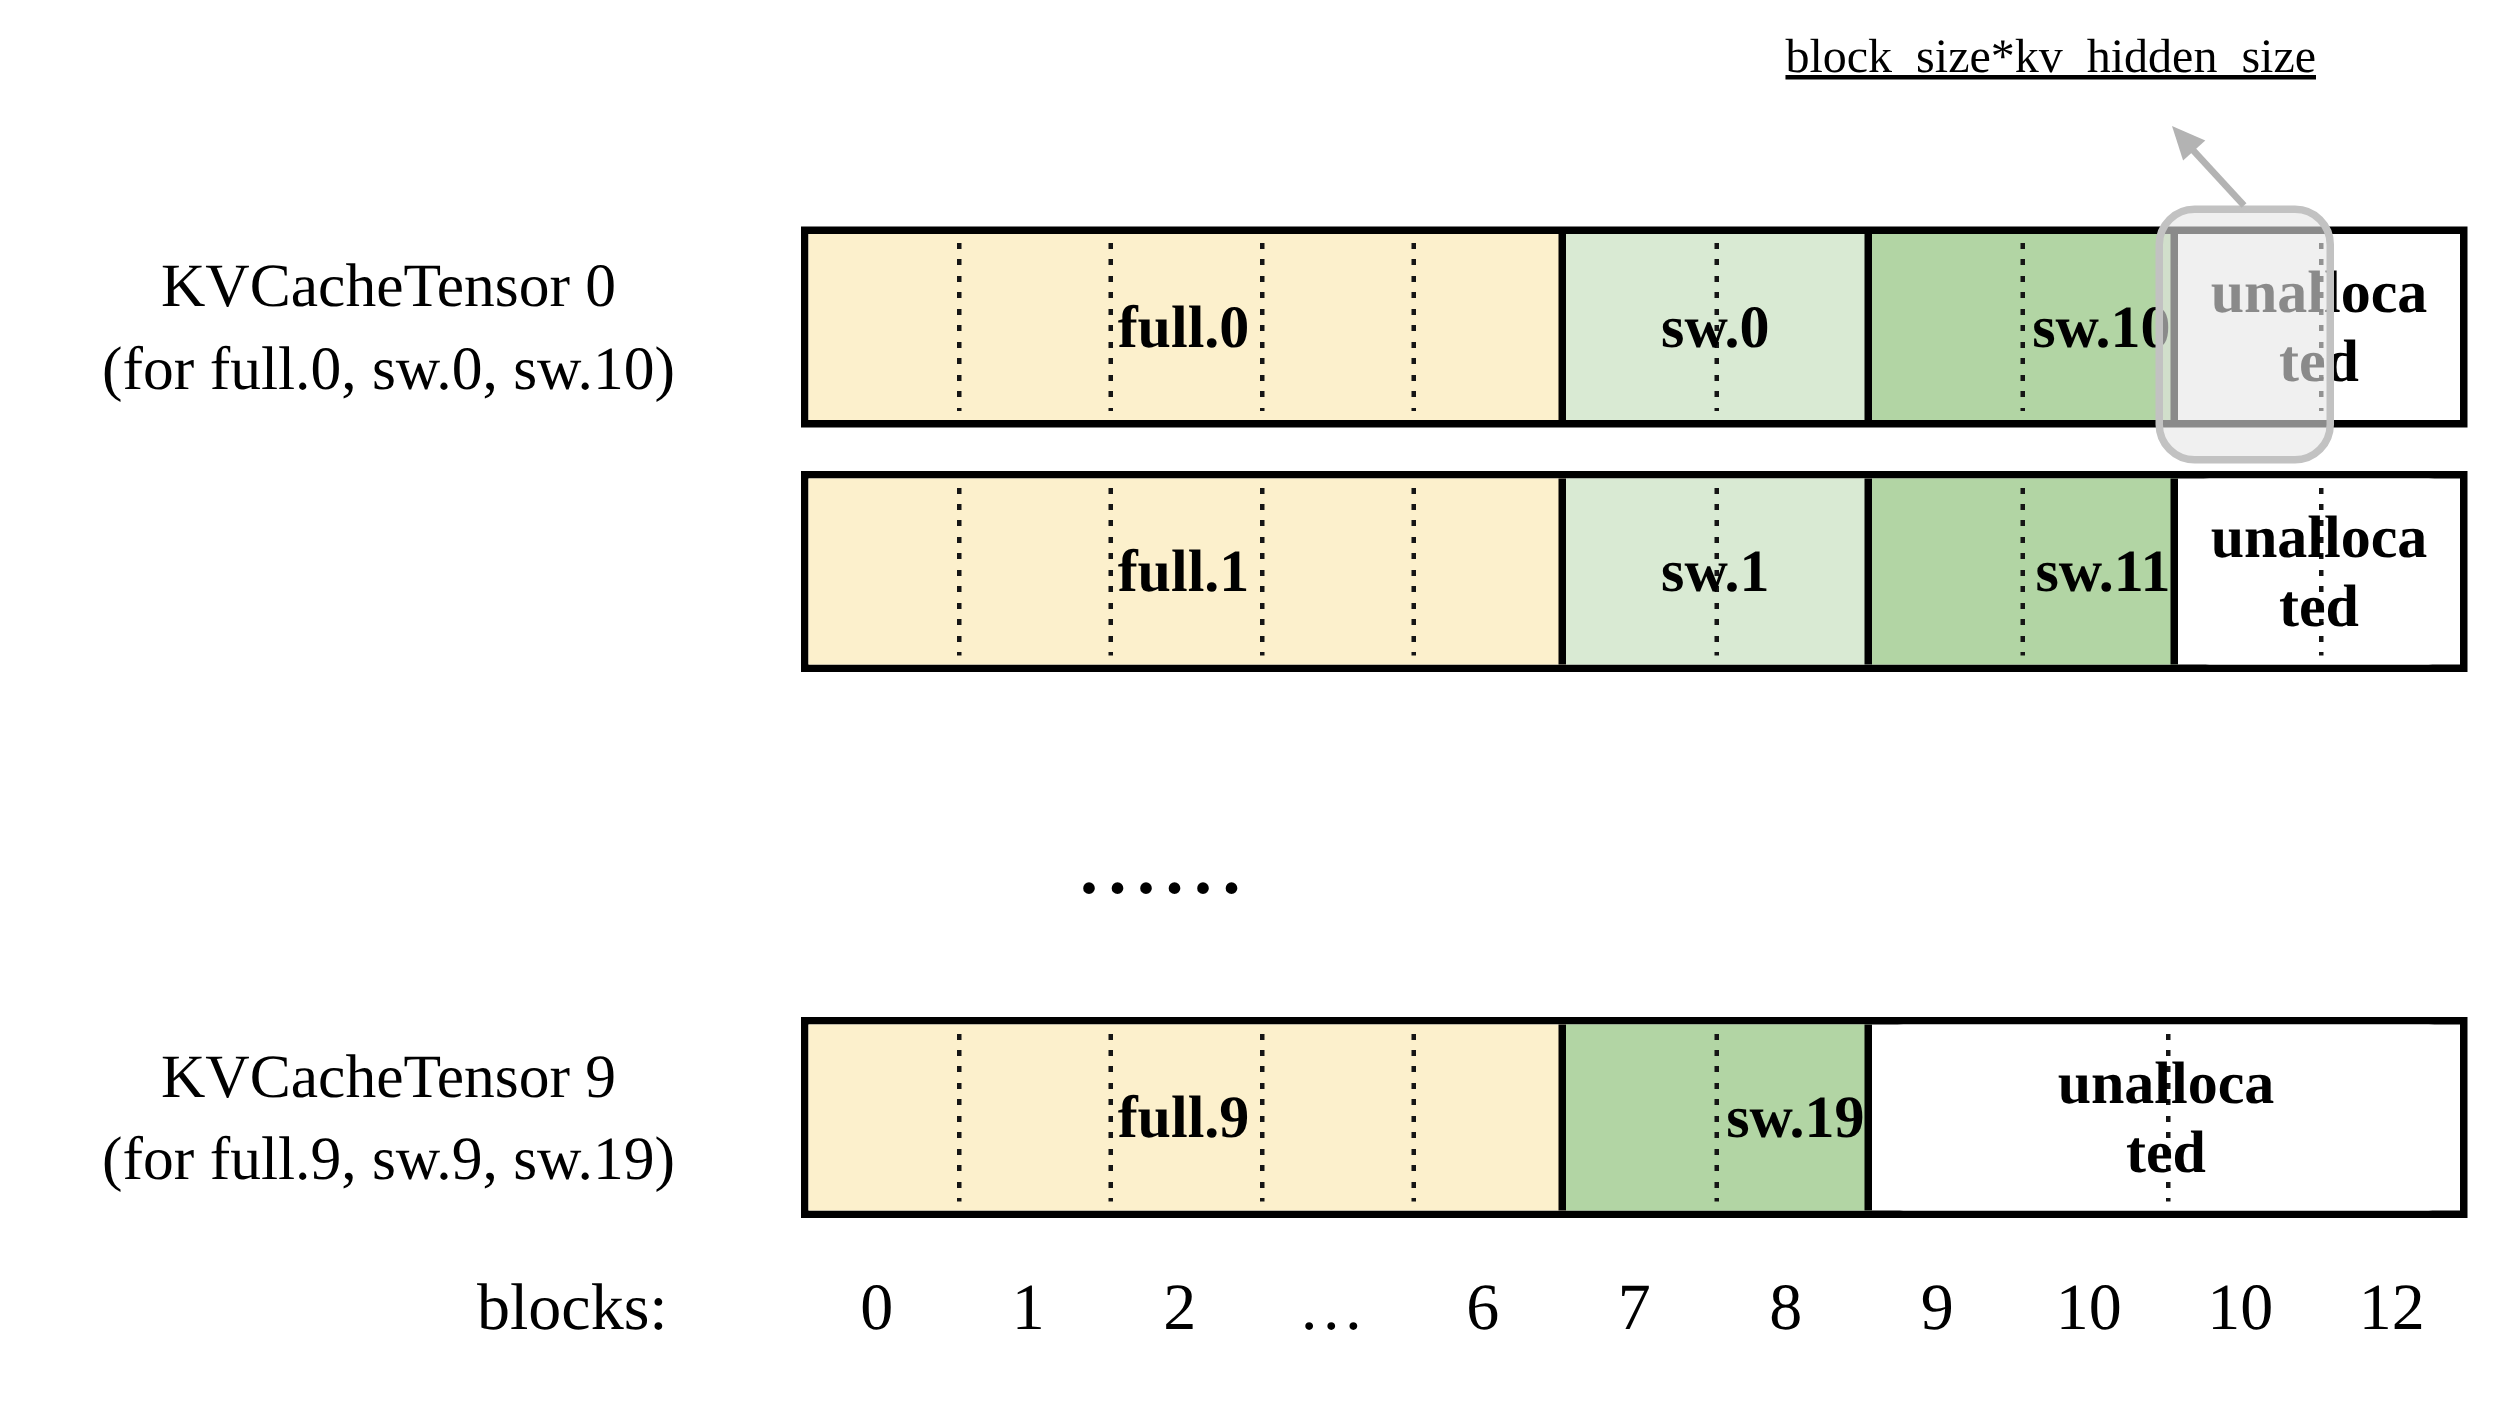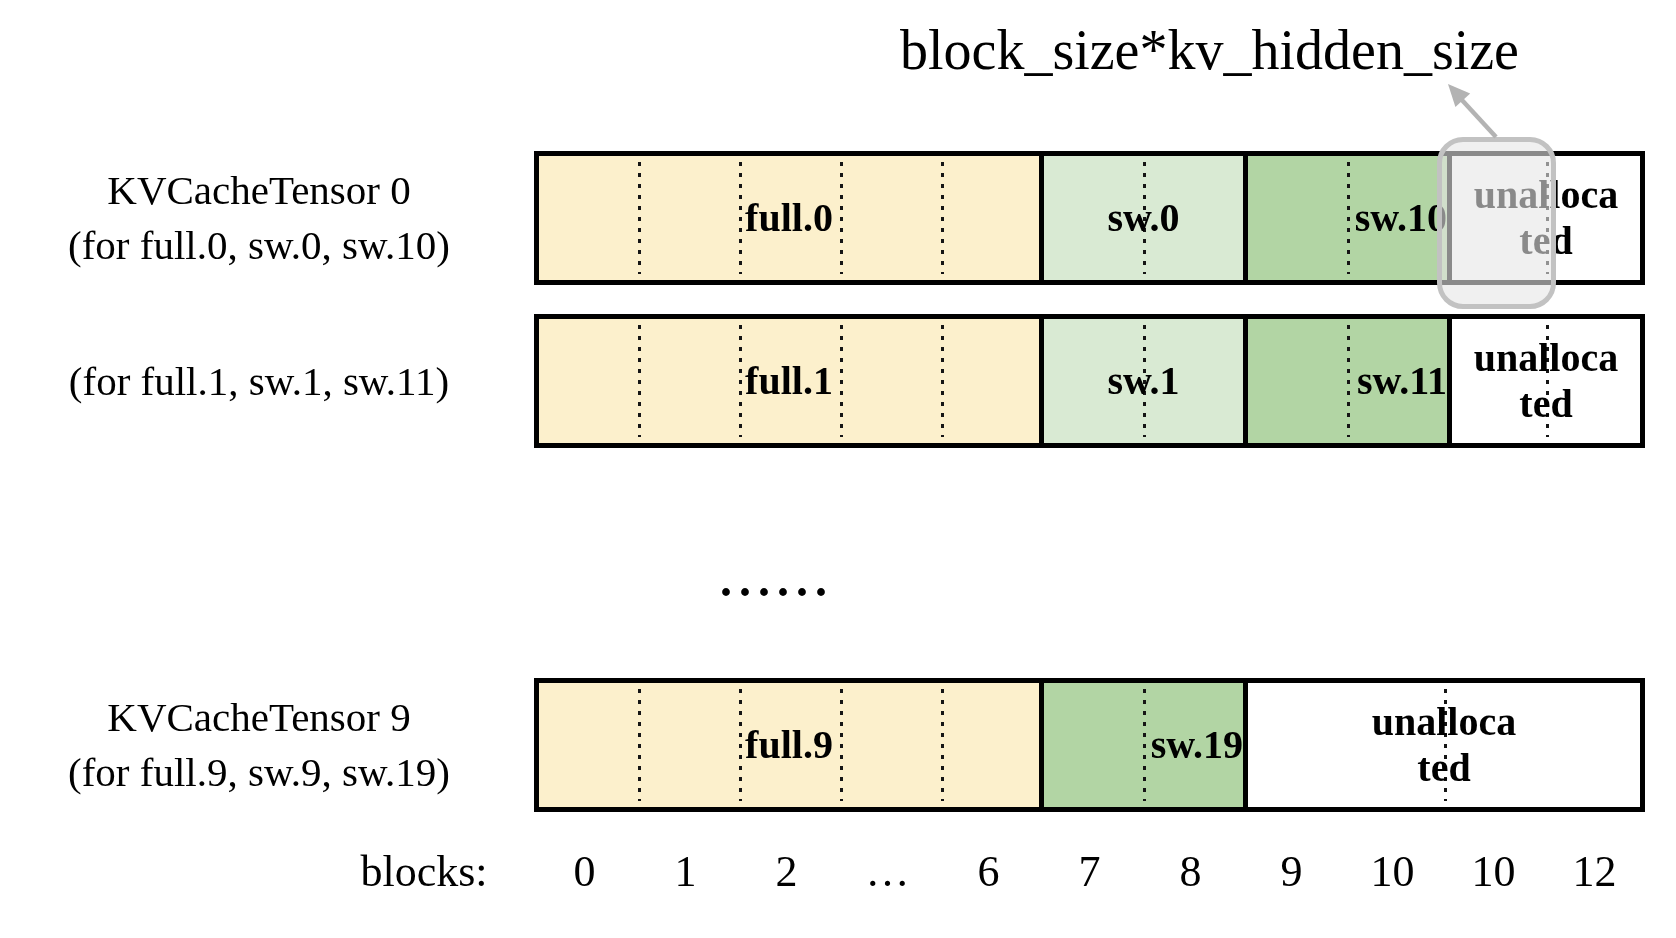--- a/index.html
+++ b/index.html
@@ -1,22 +1,22 @@
 <!DOCTYPE html>
 <html style="--full-block: #FCF0CC; --sw-a-block: #D9EAD3; --sw-b-block: #B2D5A4; --unallocated-block: #FFFFFF; --bar-border: #000000; --highlight-border: #C2C2C2; --highlight-fill: rgba(230,230,230,0.6); --arrow: #B3B3B3;"><head>
 <meta charset="utf-8">
 <style>
   html,body{margin:0;padding:0;background:#ffffff;}
   .canvas{
     position:relative;width:1676px;height:938px;background:#ffffff;
     font-family:"Liberation Serif","DejaVu Serif",serif;color:#000;overflow:hidden;
   }
   .annotation-label{
-    position:absolute;top:20px;left:900px;width:644px;text-align:left;
-    font-size:56px;line-height:1.1;z-index:6;
+    position:absolute;top:20px;left:900px;width:644px;text-align:right;
+    font-size:32px;line-height:1.1;z-index:6;text-decoration:underline;
   }
   .arrow-svg{position:absolute;left:1420px;top:60px;width:120px;height:100px;z-index:6;}
   .arrow-svg line{stroke:var(--arrow,#b3b3b3);stroke-width:4.5;}
   .arrow-svg polygon{fill:var(--arrow,#b3b3b3);}
   .row{position:absolute;left:0;width:1676px;height:134px;}
   .row-label{
     position:absolute;left:16px;width:486px;top:50%;transform:translateY(-50%);
     text-align:center;font-size:41px;line-height:1.34;
   }
   .bar{
@@ -40,21 +40,21 @@
   .highlight{
     position:absolute;left:1437px;top:137px;width:119px;height:172px;box-sizing:border-box;
     border:5px solid var(--highlight-border,#c2c2c2);border-radius:26px;
     background:var(--highlight-fill,rgba(230,230,230,0.6));z-index:5;
   }
   .gap-dots{
     position:absolute;left:720px;top:556px;font-size:48px;font-weight:bold;
     letter-spacing:7px;line-height:1;
   }
   .axis{position:absolute;top:846px;left:0;width:1676px;height:60px;font-size:44px;}
-  .axis-label{position:absolute;left:318px;width:212px;text-align:center;}
+  .axis-label{position:absolute;left:318px;width:212px;text-align:left;}
   .tick{position:absolute;width:101px;text-align:center;}
 </style>
 </head>
 <body>
 
 <div class="canvas">
 
   <div class="annotation-label">block_size*kv_hidden_size</div>
 
   <svg class="arrow-svg" viewBox="0 0 120 100" aria-hidden="true">
@@ -88,21 +88,20 @@
         <span class="seg-label">unalloca
 ted</span>
       </div>
     </div>
   </div>
 
   <div class="highlight"></div>
 
   <div class="row" style="top:314px">
     <div class="row-label">
-      <div>(for full.1, sw.1, sw.11)</div>
     </div>
     <div class="bar">
       <div class="seg seg-full sep">
         <i class="dl" style="left:99px"></i>
         <i class="dl" style="left:200px"></i>
         <i class="dl" style="left:301px"></i>
         <i class="dl" style="left:402px"></i>
         <span class="seg-label">full.1</span>
       </div>
       <div class="seg seg-swa sep">

